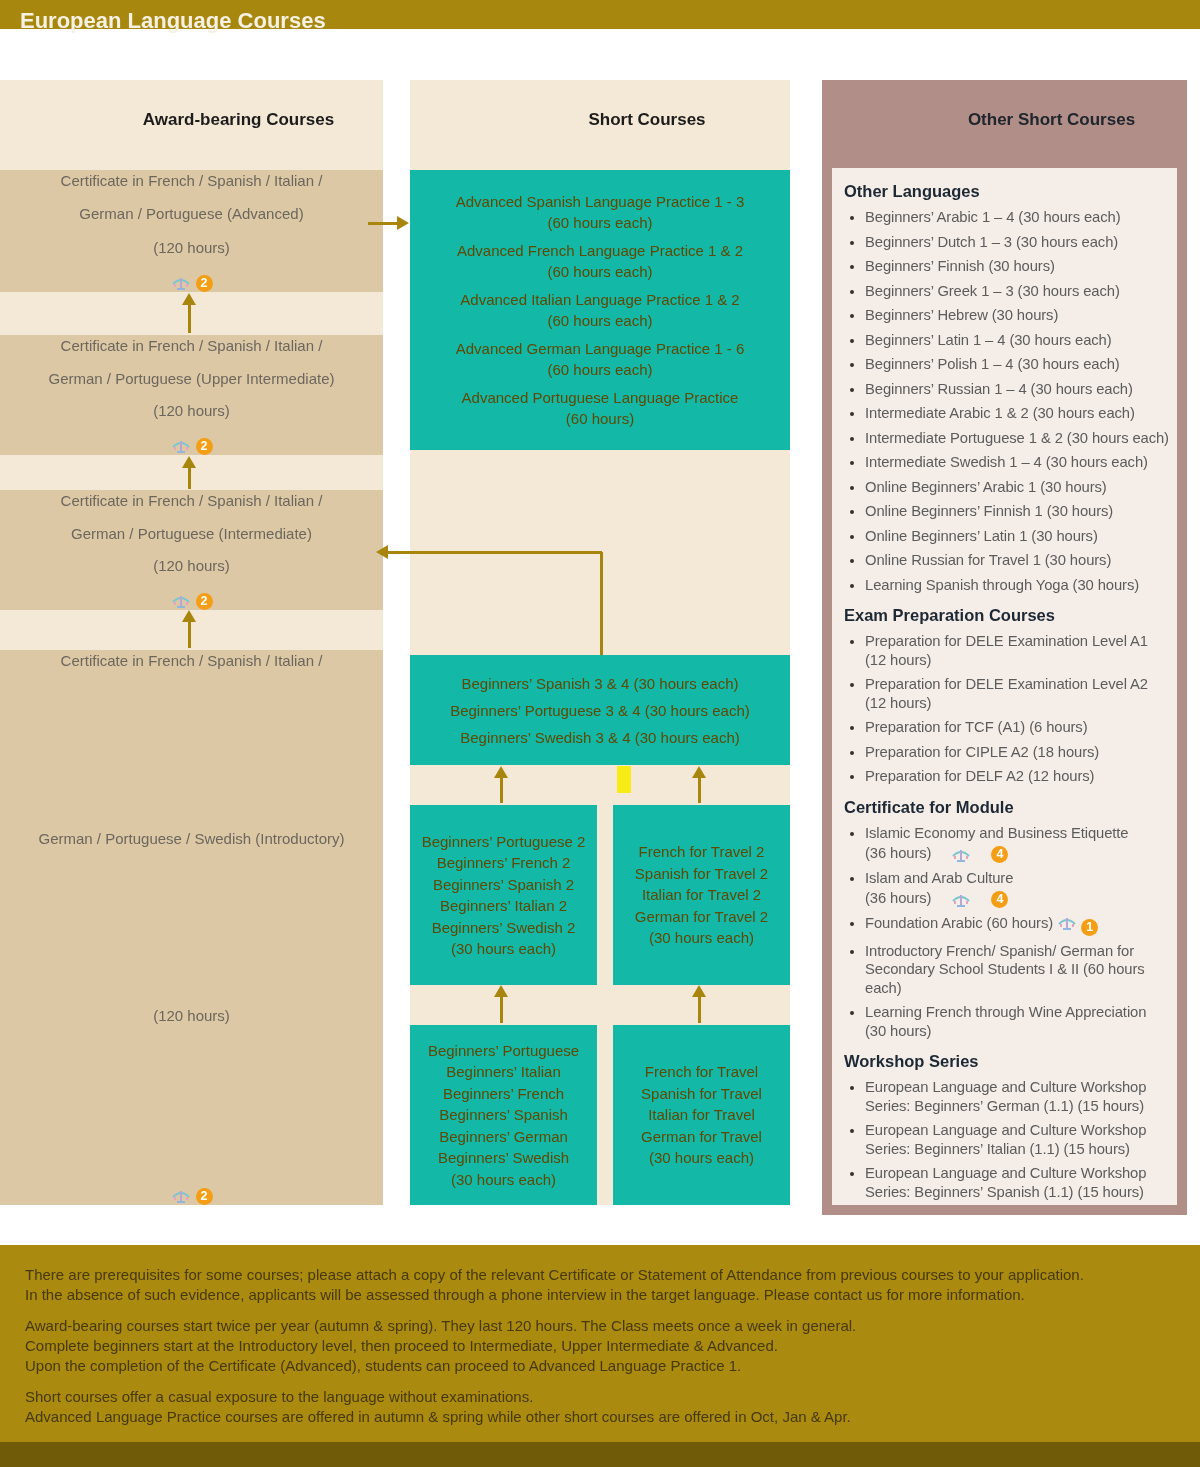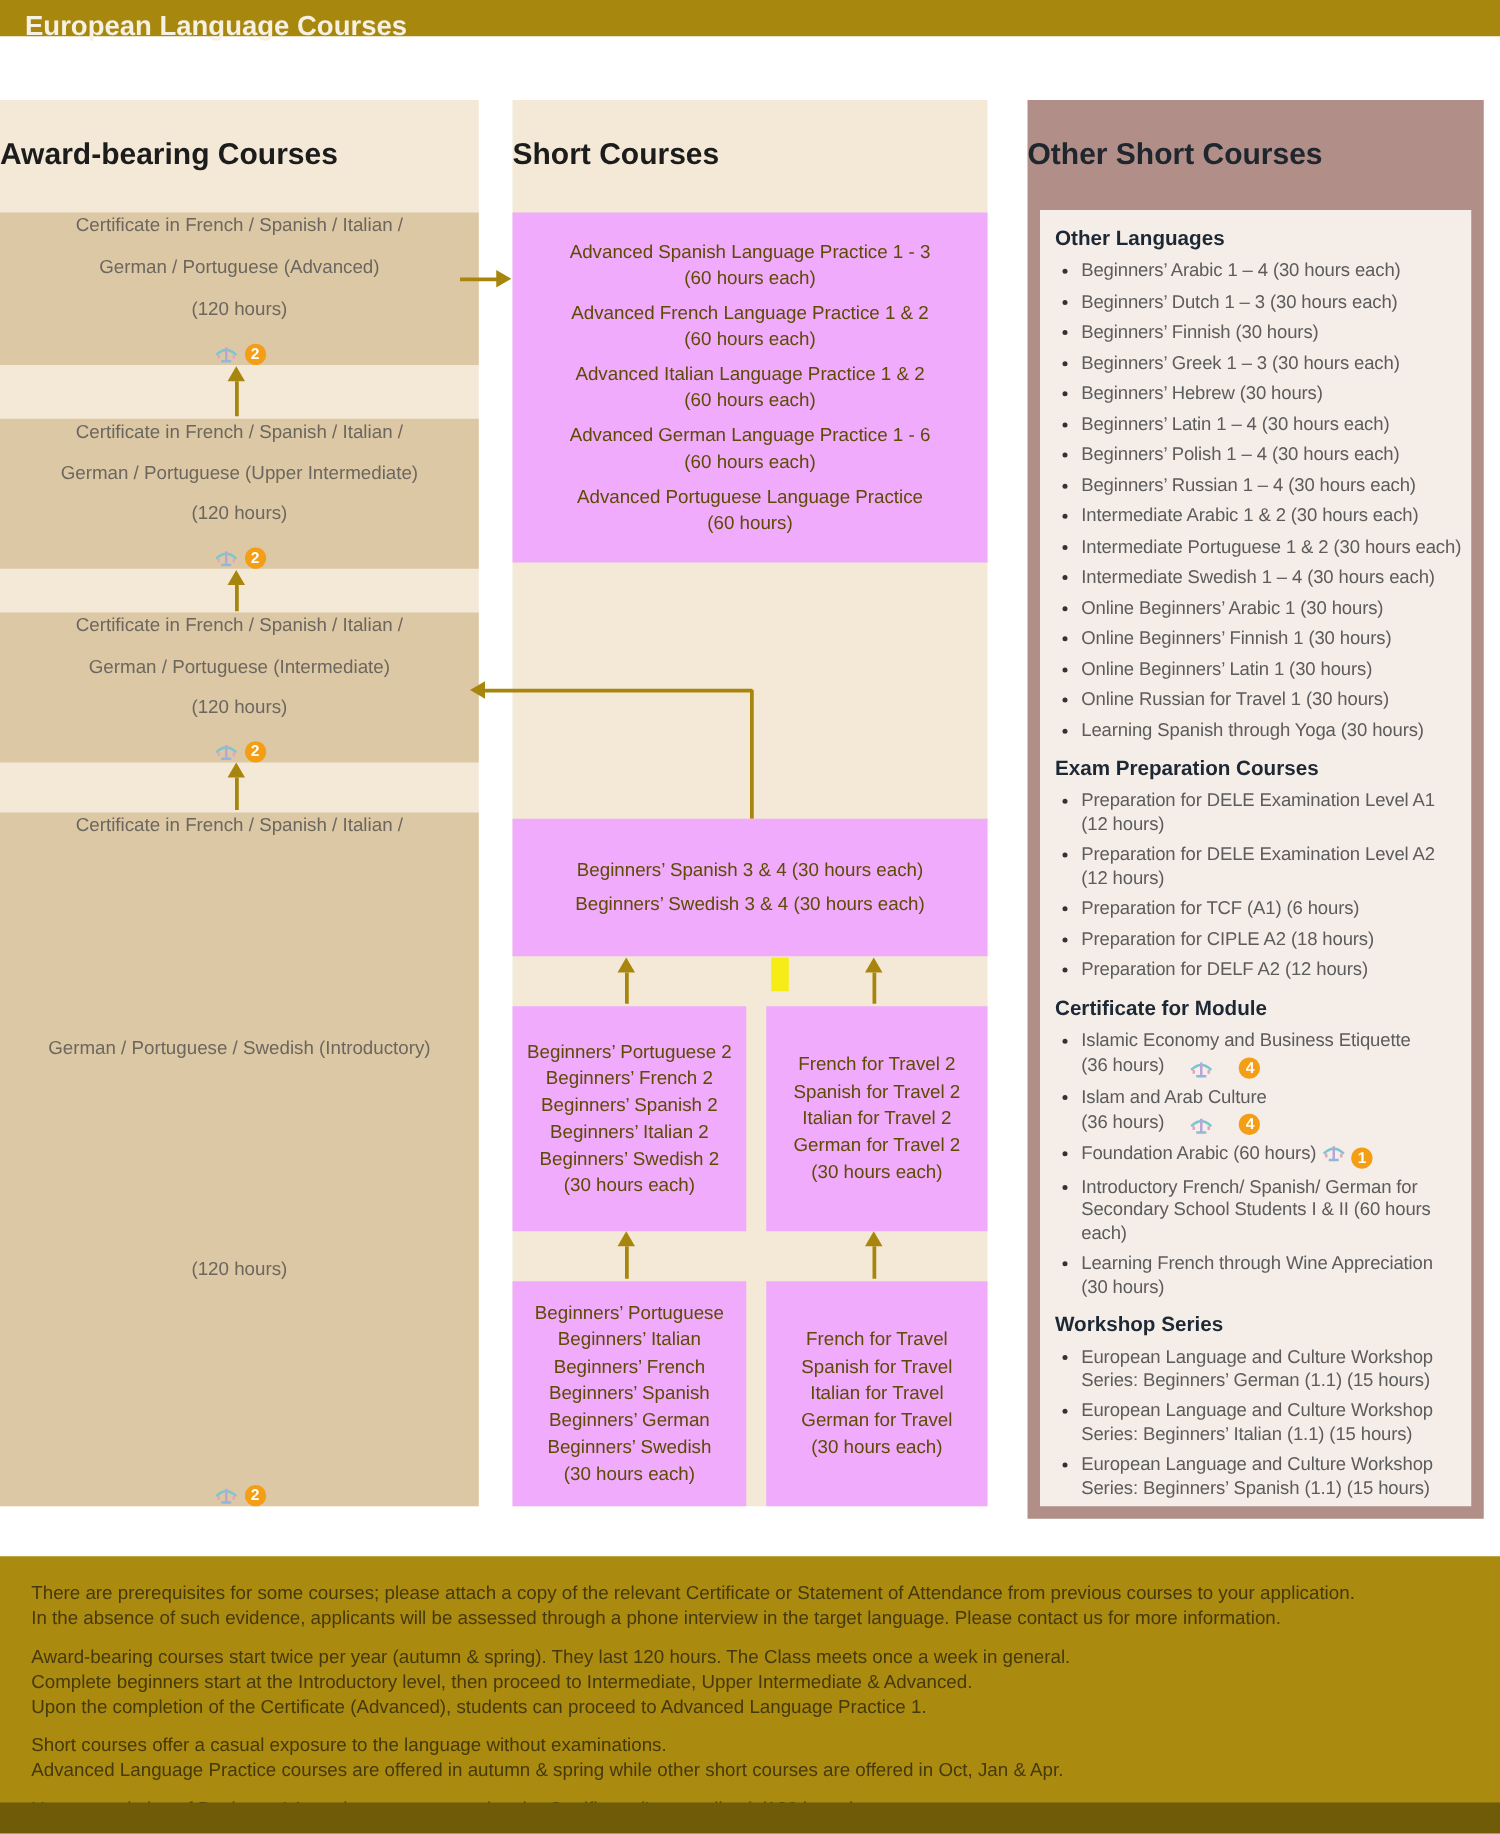--- a/index.html
+++ b/index.html
@@ -5,31 +5,31 @@
   html,body{margin:0;padding:0;background:#ffffff;}
   #canvas{position:relative;width:1200px;height:1467px;background:#ffffff;
           font-family:"Liberation Sans",sans-serif;overflow:hidden;}
   .abs{position:absolute;}
 
   
   #header-bar{left:0;top:0;width:1200px;height:29px;background:#a8870e;}
   #page-title{padding-left:20px;line-height:42px;font-size:22px;font-weight:bold;color:#f6f1e2;}
 
   
-  .colhead{position:absolute;font-size:24px;font-weight:bold;color:#1c1c1c;}
+  .colhead{position:absolute;font-size:17px;font-weight:bold;color:#1c1c1c;text-align:center;padding-left:47px;}
 
   
   #award-bg{left:0;top:80px;width:383px;height:1125px;background:#f3e9d6;}
   #short-bg{left:410px;top:80px;width:380px;height:1125px;background:#f3e9d6;}
   #other-bg{left:822px;top:80px;width:365px;height:1135px;background:#b18e87;}
 
   
   .tanbox{background:#ddc8a5;color:#6c675e;font-size:15px;line-height:21px;text-align:center;
           display:flex;flex-direction:column;justify-content:space-between;}
-  .goldbox{background:#f0abfc;color:#5e4a04;font-size:15px;line-height:21px;text-align:center;
+  .goldbox{background:#14b8a6;color:#5e4a04;font-size:15px;line-height:21px;text-align:center;
           display:flex;flex-direction:column;justify-content:center;}
   #award-box1{left:0;top:170px;width:383px;height:122px;}
   #award-box2{left:0;top:335px;width:383px;height:120px;}
   #award-box3{left:0;top:490px;width:383px;height:120px;}
   #award-box4{left:0;top:650px;width:383px;height:555px;}
   #short-adv{left:410px;top:170px;width:380px;height:280px;}
   #short-adv .course{margin:3.5px 0;}
   #short-b34{left:410px;top:655px;width:380px;height:110px;line-height:27px;}
   #short-b2{left:410px;top:805px;width:187px;height:180px;line-height:21.5px;}
   #short-t2{left:613px;top:805px;width:177px;height:180px;line-height:21.5px;}
@@ -191,20 +191,21 @@
       <div>(60 hours)</div>
     </div>
   </div>
 
   <div id="conn-v" class="abs"></div>
   <div id="conn-h" class="abs"></div>
   <div id="conn-tri" class="abs"></div>
 
   <div id="short-b34" class="abs goldbox">
     <div>Beginners’ Spanish 3 &amp; 4  (30 hours each)</div>
+    <div>Beginners’ Portuguese 3 &amp; 4  (30 hours each)</div>
     <div>Beginners’ Swedish 3 &amp; 4 (30 hours each)</div>
   </div>
 
   <div id="mid-arrow1" class="varrow"></div>
   <div id="mid-arrow2" class="varrow"></div>
   <div id="yellow-mark" class="abs"></div>
 
   <div id="short-b2" class="abs goldbox">
     <div>Beginners’ Portuguese 2</div>
     <div>Beginners’ French 2</div>

